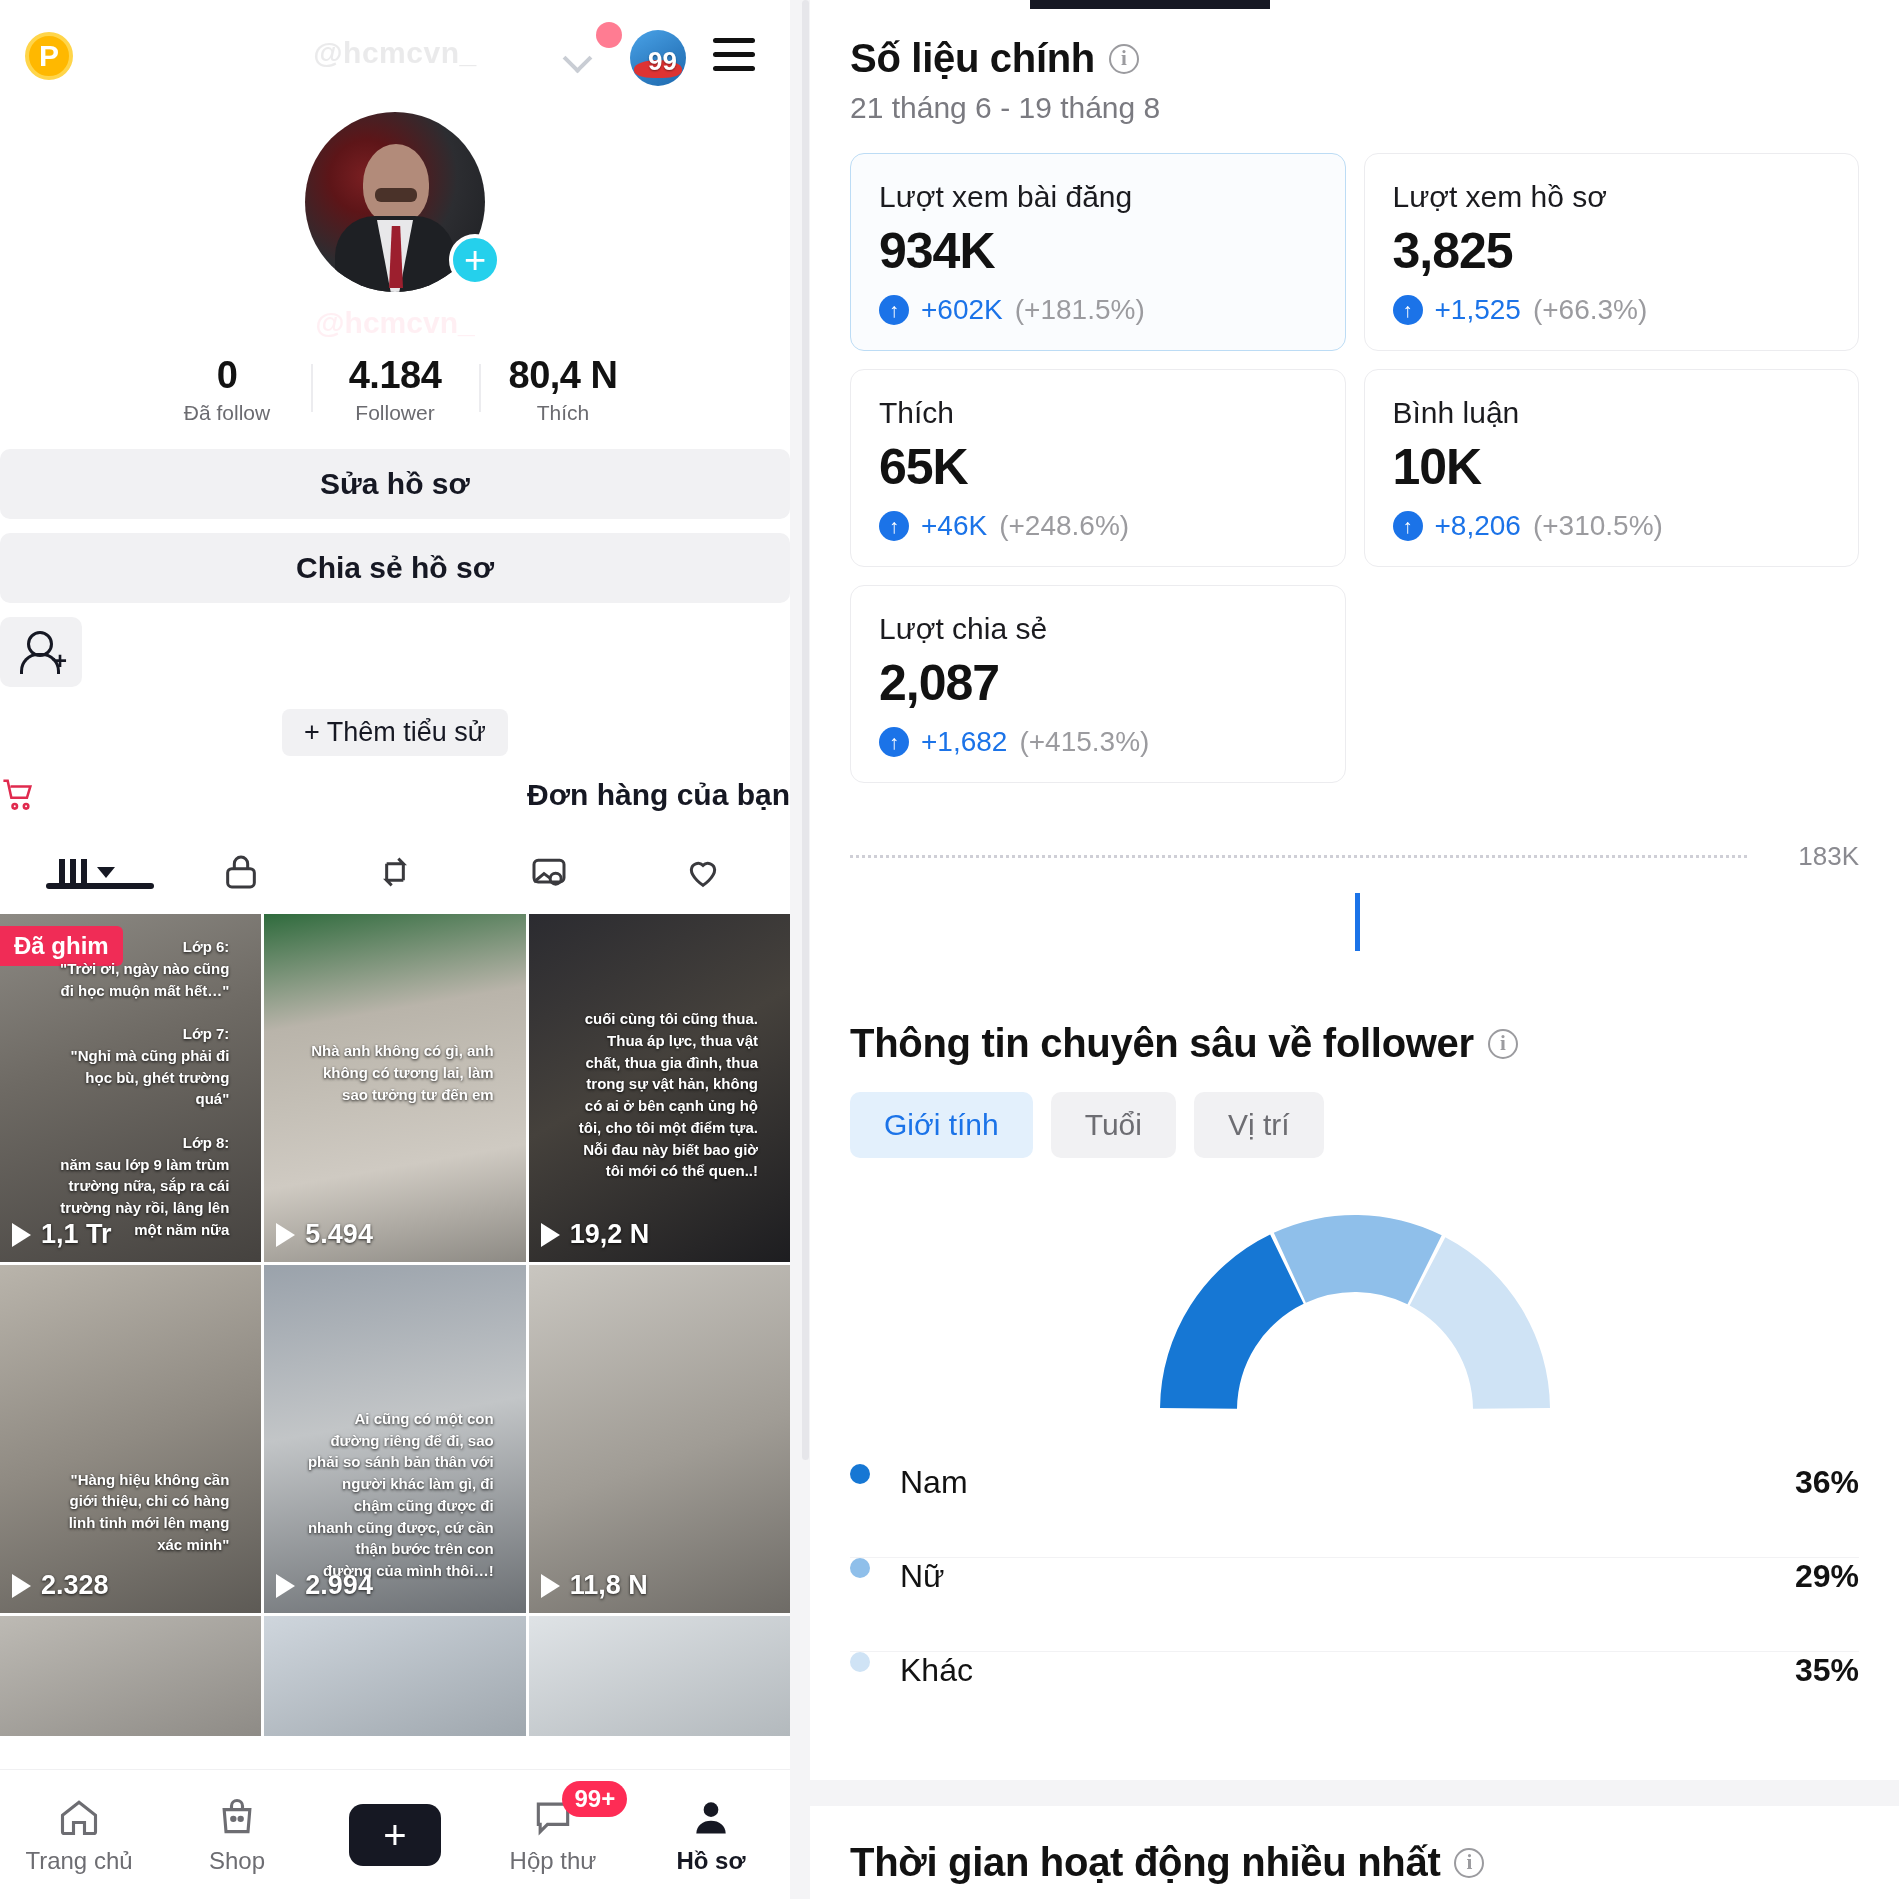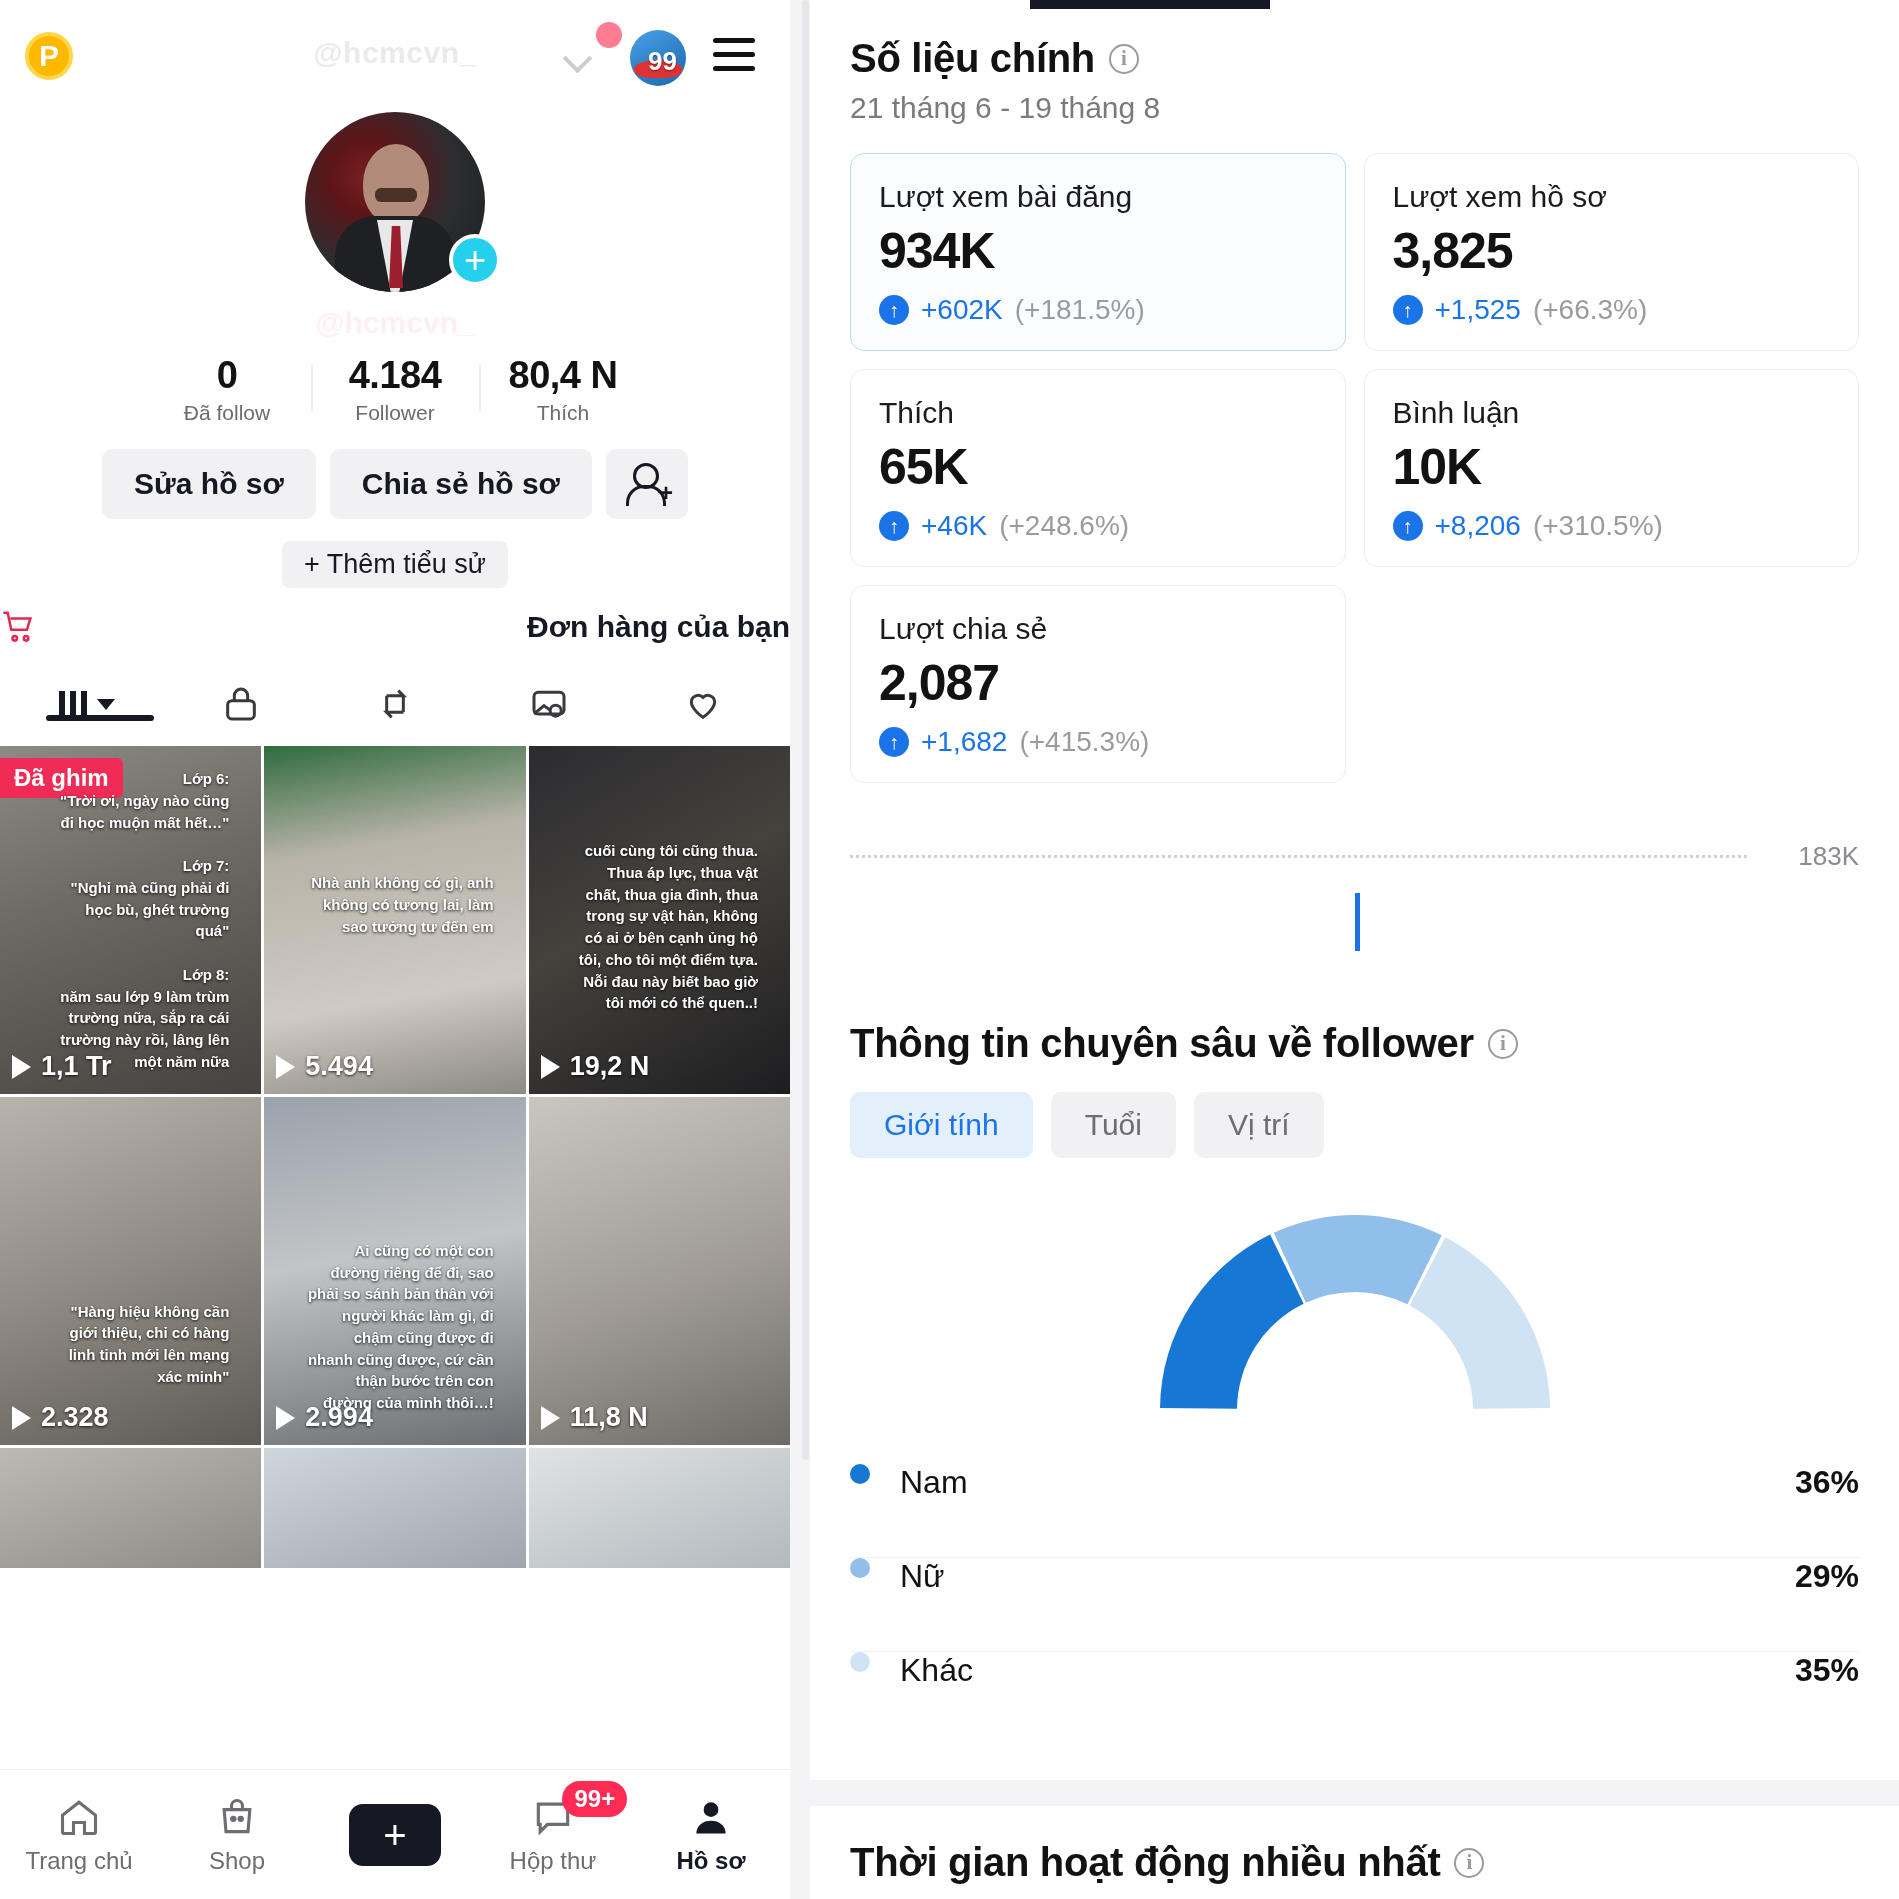--- a/index.html
+++ b/index.html
@@ -101,21 +101,21 @@
 
   .stats { display: flex; justify-content: center; align-items: center; margin-top: 14px; }
   .stat { width: 168px; text-align: center; position: relative; }
   .stat + .stat::before {
     content: ""; position: absolute; left: 0; top: 10px;
     width: 2px; height: 48px; background: #ececef;
   }
   .stat .num { font-size: 38px; font-weight: 700; color: #121212; letter-spacing: -.5px; }
   .stat .lbl { font-size: 21px; color: #6b6b70; margin-top: 4px; }
 
-  .actions { display: flex; justify-content: center; gap: 14px; margin-top: 24px; }
+  .actions { display: flex; justify-content: center; gap: 14px; margin-top: 24px; flex-direction: column; }
   .btn {
     background: #f1f1f3; border-radius: 10px; height: 70px;
     display: flex; align-items: center; justify-content: center;
     font-size: 30px; font-weight: 600; color: #161823; padding: 0 32px;
   }
   .btn.icon-btn { width: 82px; padding: 0; }
   .person-add { position: relative; width: 44px; height: 42px; }
   .person-add::before { content:""; position:absolute; left:8px; top:0; width:20px;height:20px;border:3.5px solid #161823;border-radius:50%; }
   .person-add::after { content:""; position:absolute; left:1px; top:22px; width:34px;height:18px;border:3.5px solid #161823;border-bottom:none;border-radius:18px 18px 0 0; }
   .plus-sm { position:absolute; right:-4px; bottom:-2px; font-size:24px; font-weight:700; color:#161823; }

